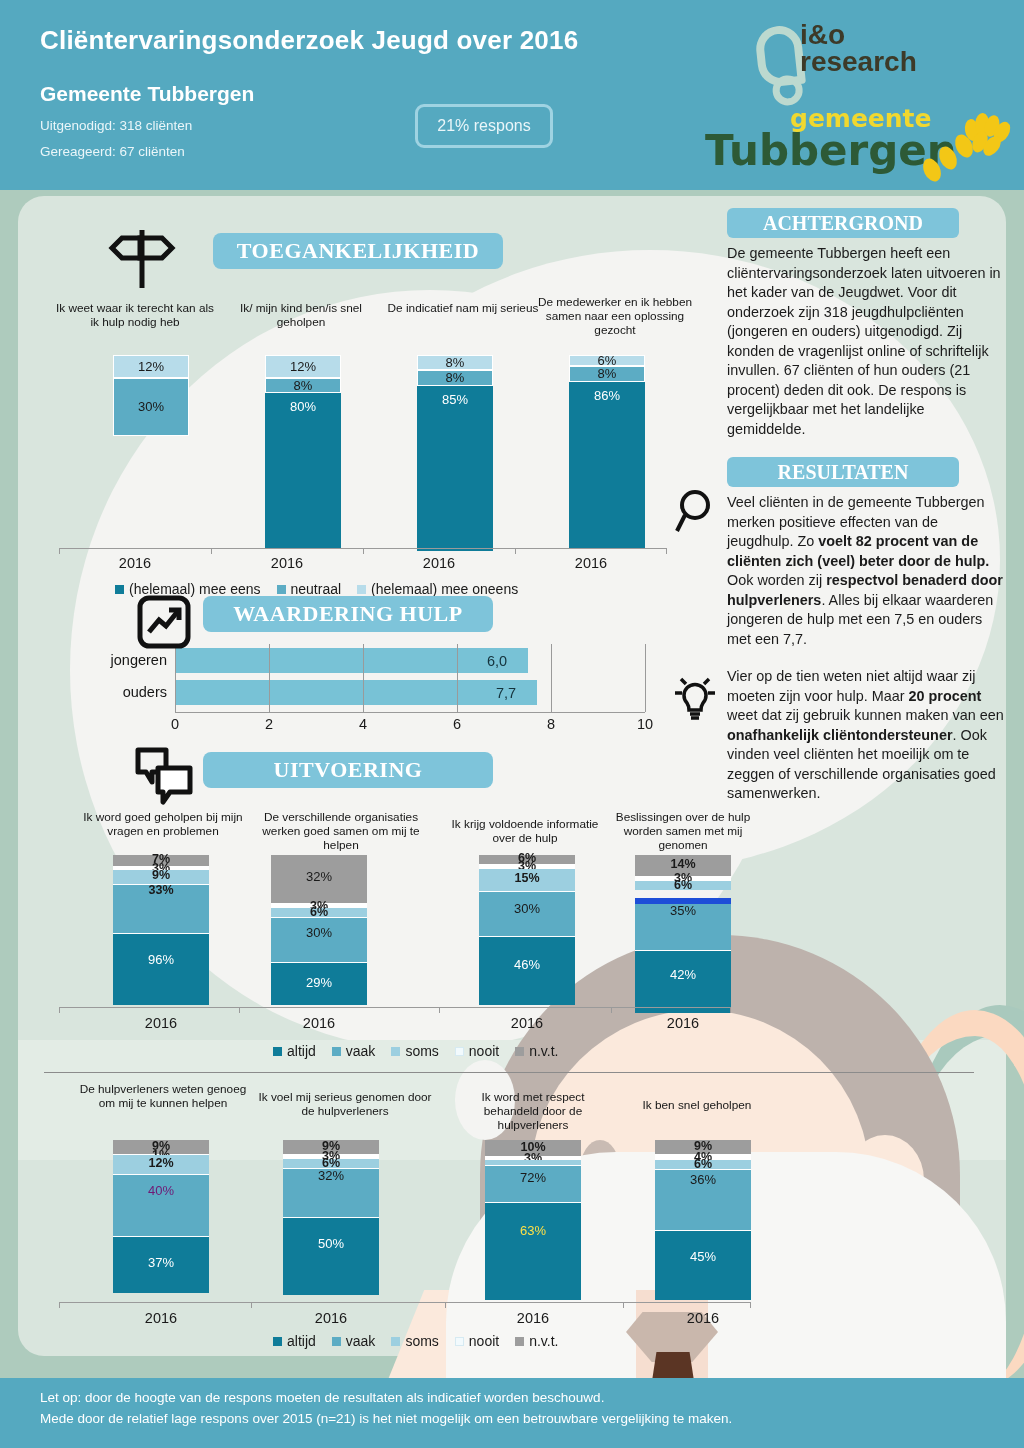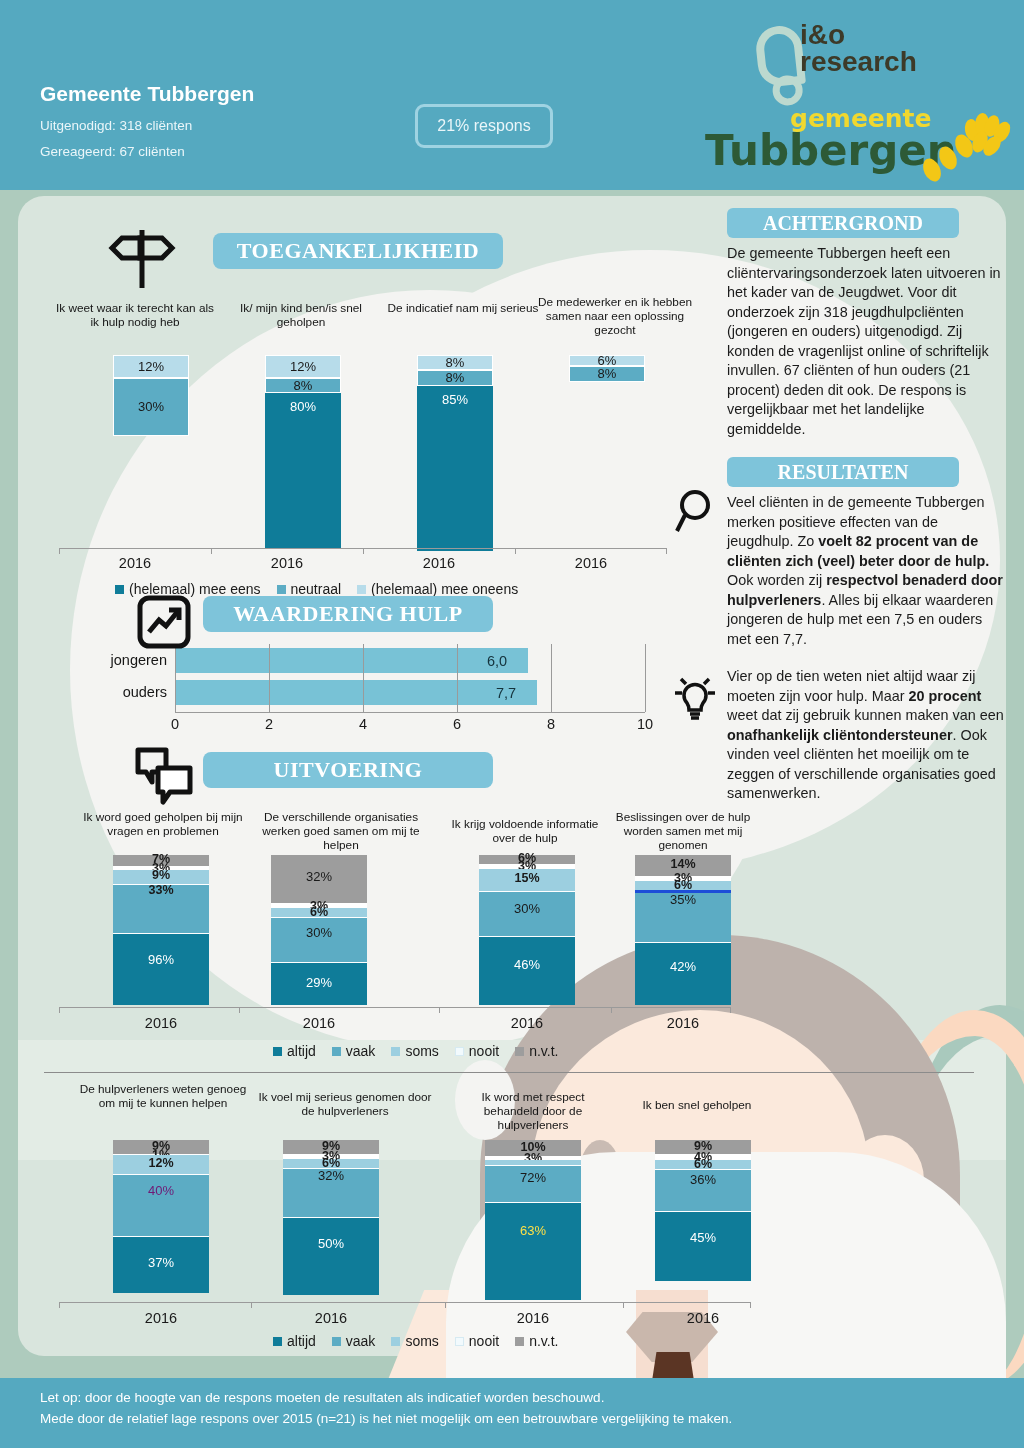--- a/index.html
+++ b/index.html
@@ -195,20 +195,21 @@
   <div class="blob-dot2"></div>
   <div class="ch-mouth"></div>
   <div class="ch-shoulder-l"></div>
   <div class="ch-body"></div>
   <div class="ch-neck"></div>
   <div class="ch-collar"></div>
   <div class="ch-tie"></div>
 </div>
 
 <div id="header">
+  <div id="title">Cliëntervaringsonderzoek Jeugd over 2016</div>
   <div id="subtitle">Gemeente Tubbergen</div>
   <div class="hline" id="inv">Uitgenodigd: 318 cliënten</div>
   <div class="hline" id="resp">Gereageerd: 67 cliënten</div>
   <div id="respons-box">21% respons</div>
 
   <div id="logo-ear"></div>
   <div id="logo-io">
     <div class="io-txt1">i&amp;o</div>
     <div class="io-txt2">research</div>
   </div>
@@ -278,20 +279,23 @@
       </div>
   </div>
 
   <div class="bar" style="left:514px;top:59.5px;width:76px;">
     <div style="height:11.7px;background:#b7dcea;position:relative;border:1px solid #fff;">
       <span style="position:absolute;left:0;right:0;top:-3px;text-align:center;font-size:13px;color:#1a1a1a;">6%</span>
       </div>
     <div style="height:15.6px;background:#5cacc4;position:relative;border:1px solid #fff;">
       <span style="position:absolute;left:0;right:0;top:-1px;text-align:center;font-size:13px;color:#1a1a1a;">8%</span>
       </div>
+    <div style="height:167.7px;background:#0f7c99;position:relative;">
+      <span style="position:absolute;left:0;right:0;top:6px;text-align:center;font-size:13px;color:#ffffff;">86%</span>
+      </div>
   </div>
 
   <div class="axis-line" style="left:4px;top:253px;width:608px;"></div>
   <div class="tick" style="left:4px;top:253px;height:6px;"></div>
   <div class="tick" style="left:156px;top:253px;height:6px;"></div>
   <div class="tick" style="left:308px;top:253px;height:6px;"></div>
   <div class="tick" style="left:460px;top:253px;height:6px;"></div>
   <div class="tick" style="left:611px;top:253px;height:6px;"></div>
 
   <div class="yr" style="left:40px;top:260px;width:80px;">2016</div>
@@ -416,21 +420,21 @@
   <div class="bar" style="left:580px;top:50px;width:96px;">
     <div style="height:21px;background:#9d9d9d;position:relative;">
         <span style="position:absolute;left:0;right:0;top:2px;text-align:center;font-size:12.5px;font-weight:bold;color:#1a1a1a;">14%</span>
       </div>
     <div style="height:4.5px;background:#ffffff;position:relative;">
         <span style="position:absolute;left:0;right:0;top:-5px;text-align:center;font-size:12.5px;font-weight:bold;color:#1a1a1a;">3%</span>
       </div>
     <div style="height:9px;background:#9ccfe0;position:relative;">
         <span style="position:absolute;left:0;right:0;top:-3px;text-align:center;font-size:12.5px;font-weight:bold;color:#1a1a1a;">6%</span>
       </div>
-    <div style="height:52.5px;background:#5cacc4;position:relative;border-top:3px solid #1d4ed8;">
+    <div style="height:52.5px;background:#5cacc4;position:relative;border-top:6px solid #1d4ed8;margin-top:8px;">
         <span style="position:absolute;left:0;right:0;top:-1px;text-align:center;font-size:13px;color:#1a1a1a;">35%</span>
       </div>
     <div style="height:63px;background:#0f7c99;position:relative;border-top:1px solid #fff;">
         <span style="position:absolute;left:0;right:0;top:16px;text-align:center;font-size:13px;color:#ffffff;">42%</span>
       </div>
   </div>
 
   <div class="axis-line" style="left:4px;top:202px;width:672px;"></div>
   <div class="tick" style="left:4px;top:202px;height:6px;"></div>
   <div class="tick" style="left:184px;top:202px;height:6px;"></div>
@@ -532,21 +536,21 @@
   <div class="bar" style="left:600px;top:60px;width:96px;">
     <div style="height:13.95px;background:#9d9d9d;position:relative;">
         <span style="position:absolute;left:0;right:0;top:-1px;text-align:center;font-size:12.5px;font-weight:bold;color:#1a1a1a;">9%</span>
       </div>
     <div style="height:6.2px;background:#ffffff;position:relative;">
         <span style="position:absolute;left:0;right:0;top:-4px;text-align:center;font-size:12.5px;font-weight:bold;color:#1a1a1a;">4%</span>
       </div>
     <div style="height:9.3px;background:#9ccfe0;position:relative;">
         <span style="position:absolute;left:0;right:0;top:-3px;text-align:center;font-size:12.5px;font-weight:bold;color:#1a1a1a;">6%</span>
       </div>
-    <div style="height:42px;background:#5cacc4;position:relative;border-top:1px solid #fff;">
+    <div style="height:61px;background:#5cacc4;position:relative;border-top:1px solid #fff;">
         <span style="position:absolute;left:0;right:0;top:2px;text-align:center;font-size:13px;color:#1a1a1a;">36%</span>
       </div>
     <div style="height:69.75px;background:#0f7c99;position:relative;border-top:1px solid #fff;">
         <span style="position:absolute;left:0;right:0;top:18px;text-align:center;font-size:13px;color:#ffffff;">45%</span>
       </div>
   </div>
 
   <div class="axis-line" style="left:4px;top:222px;width:692px;"></div>
   <div class="tick" style="left:4px;top:222px;height:6px;"></div>
   <div class="tick" style="left:196px;top:222px;height:6px;"></div>

